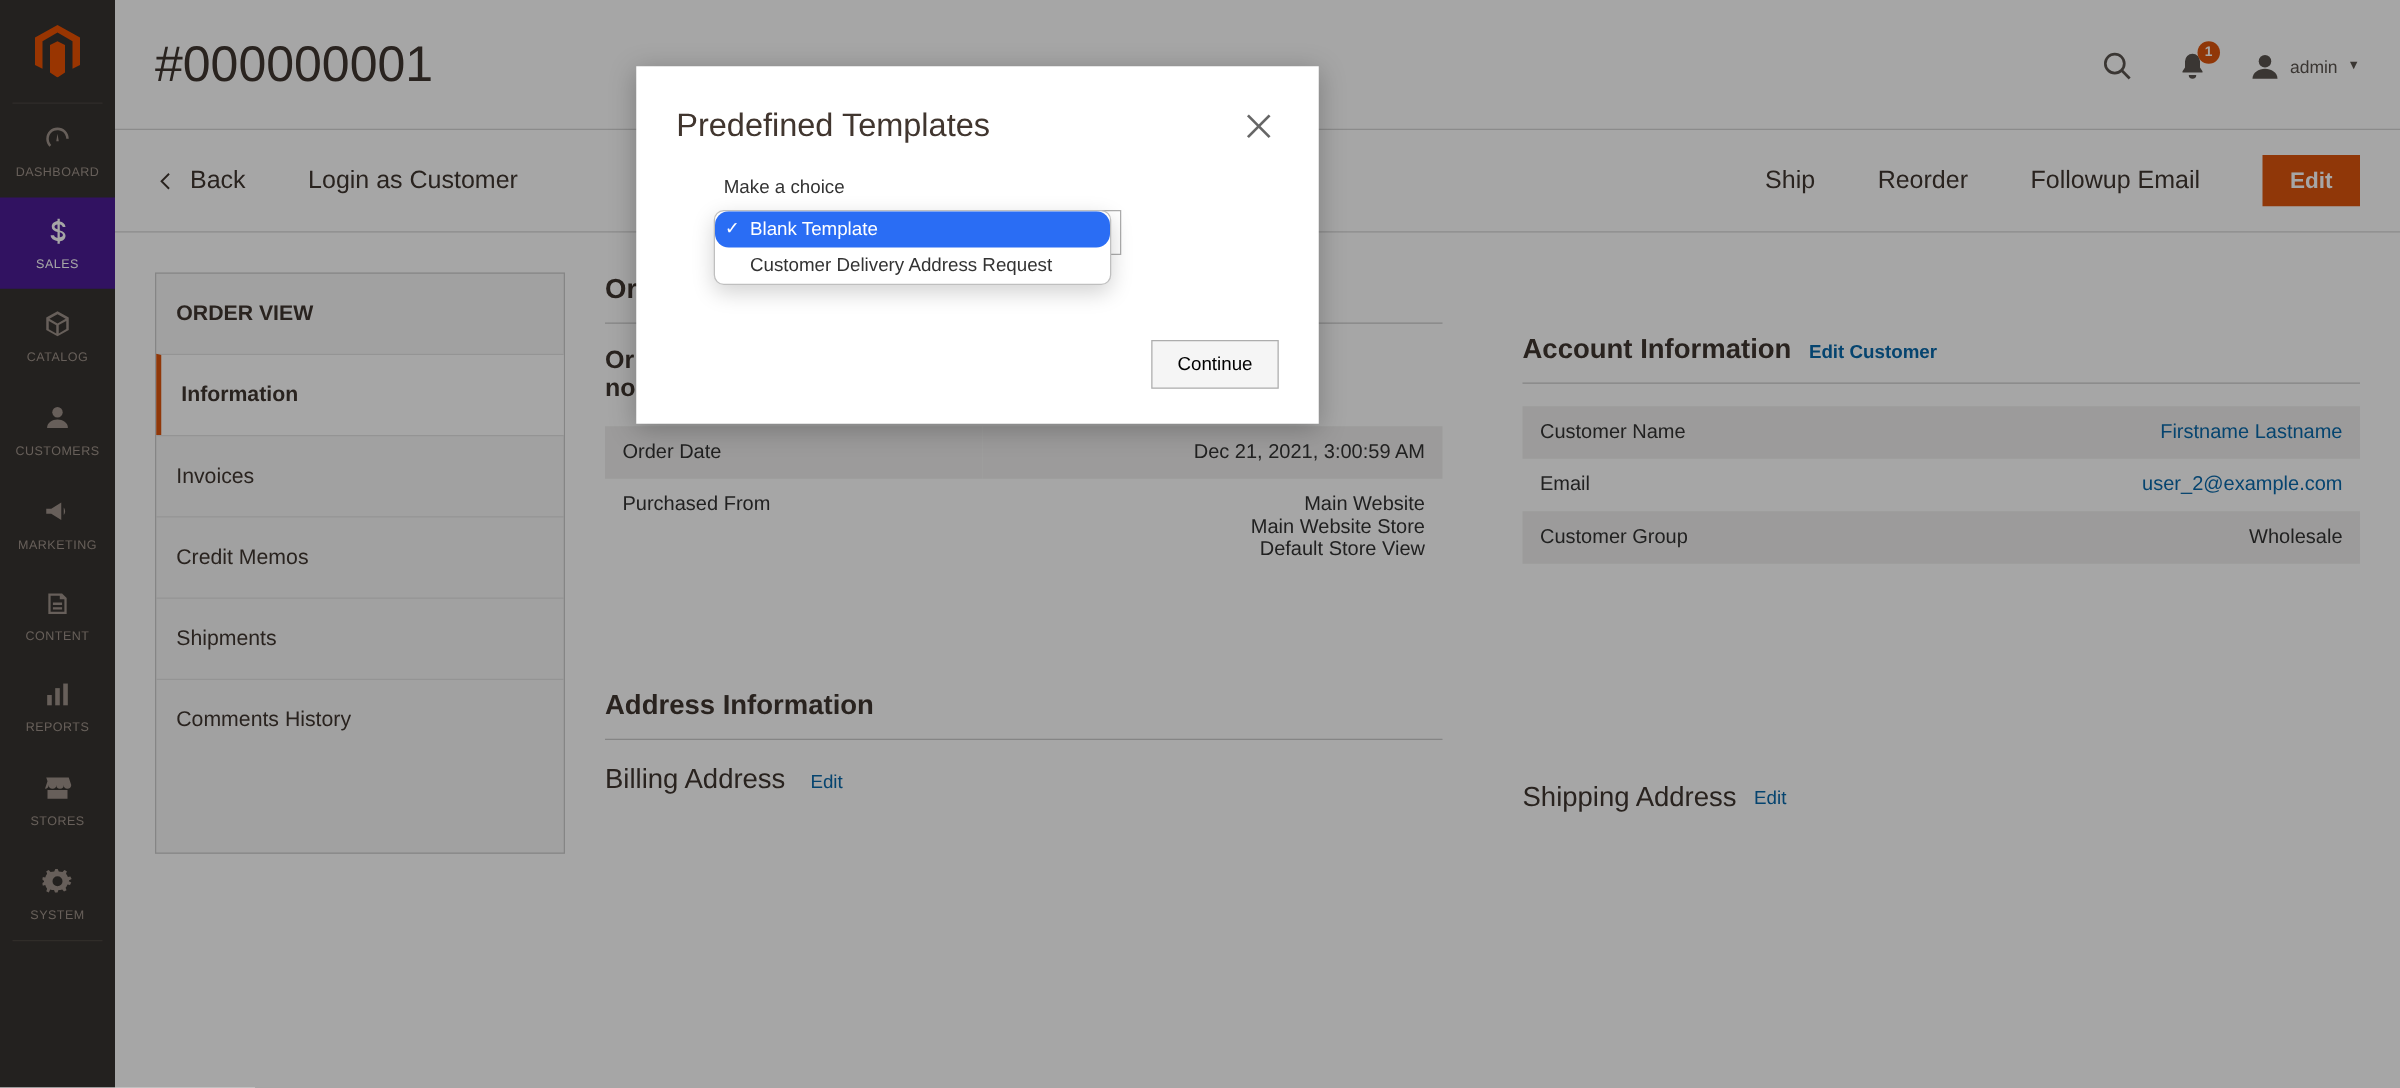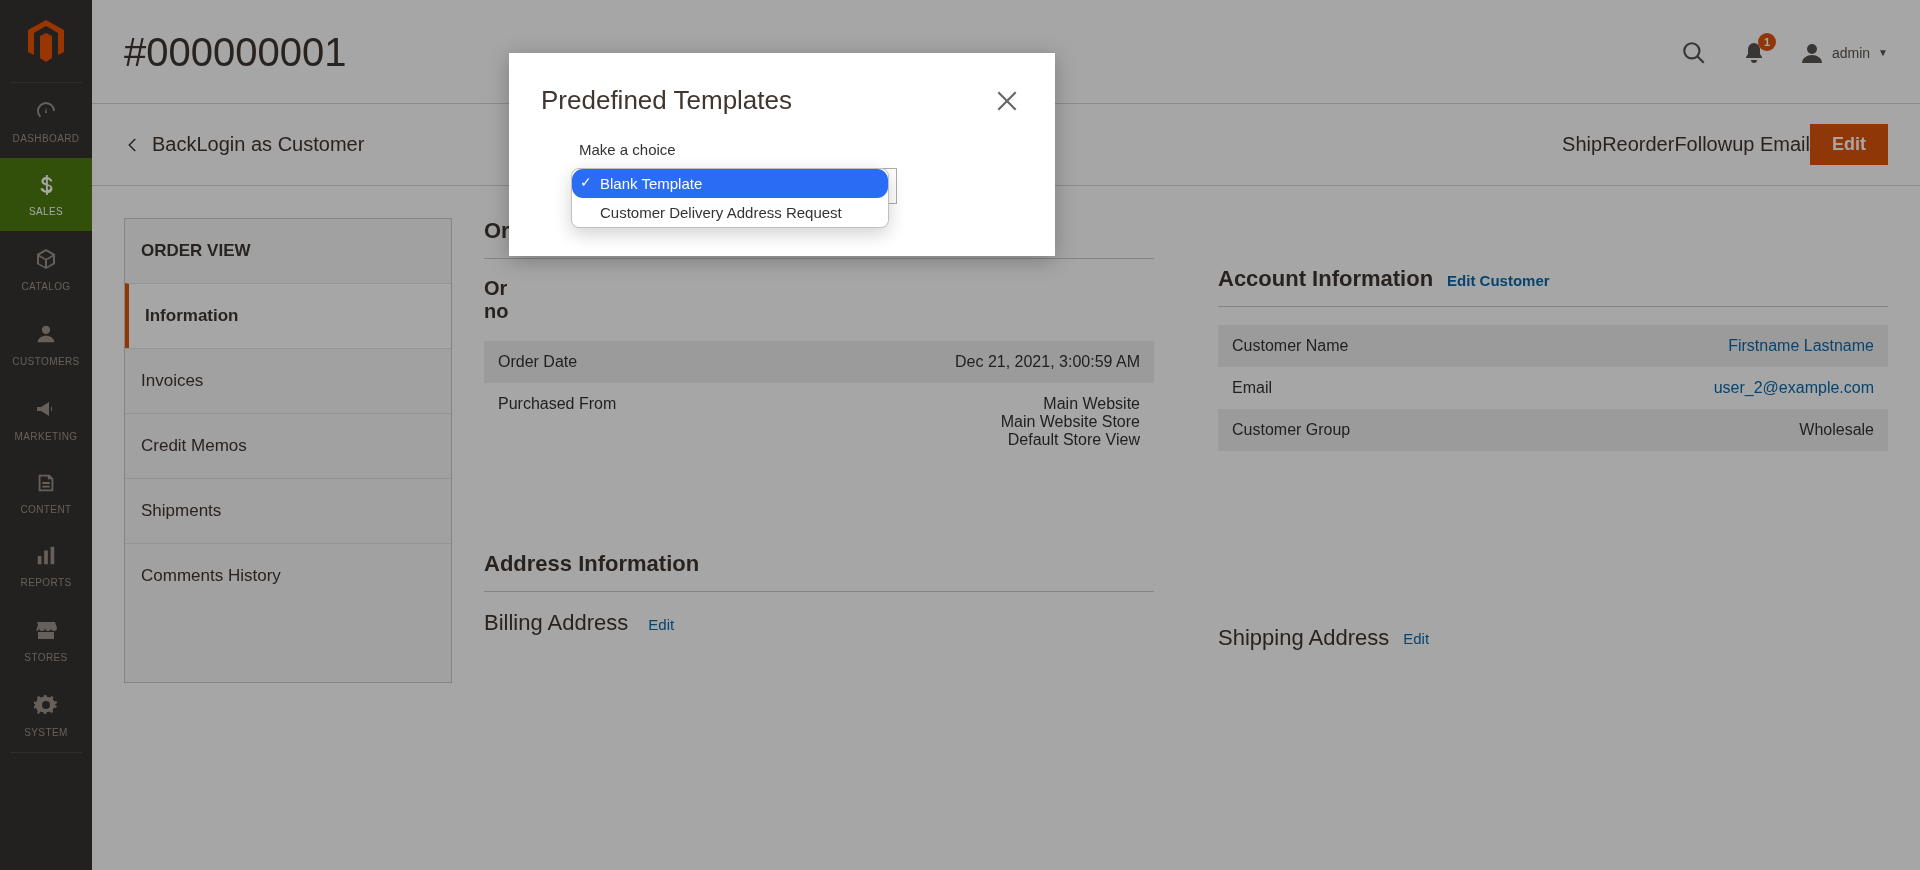--- a/index.html
+++ b/index.html
@@ -27,21 +27,21 @@
     height: 82px;
     display: flex; align-items: center; justify-content: center;
   }
   .nav-item {
     padding: 16px 4px 14px;
     cursor: pointer;
     font-size: 10px;
     letter-spacing: .4px;
     border-bottom: 0;
   }
-  .nav-item.active { background: #4d7c0f; color: #fff; }
+  .nav-item.active { background: #4c1d95; color: #fff; }
   .nav-item .ic {
     display: block;
     font-size: 22px;
     margin-bottom: 6px;
     line-height: 1;
   }
   .nav-divider {
     height: 1px; background: #4a4540;
     margin: 0 10px;
   }
@@ -77,21 +77,21 @@
     padding: 0 4px;
   }
   .hdr-user { display: flex; align-items: center; gap: 8px; cursor: pointer; color: #5b544e; }
   .hdr-user .caret { font-size: 10px; }
 
   
   .toolbar {
     border-top: 1px solid #d6d6d6;
     border-bottom: 1px solid #d6d6d6;
     padding: 20px 32px;
-    display: flex; align-items: center; 
+    display: flex; align-items: center; gap: 50px;
     justify-content: flex-start;
   }
   .toolbar .spacer { flex: 1; }
   .toolbar button {
     background: none; border: 0;
     font-size: 20px; color: #41362f;
     cursor: pointer;
     display: flex; align-items: center; gap: 10px;
   }
   .toolbar button.primary {
@@ -439,13 +439,16 @@
     <div class="modal-label">Make a choice</div>
     <div class="modal-select-wrap" style="margin-left:38px; position:relative;">
       <div class="modal-select" style="position:absolute; left:0; top:0;"></div>
       <div class="modal-select-box" id="dd-box">
           <div class="dd-row sel">Blank Template</div>
           <div class="dd-row">Customer Delivery Address Request</div>
         </div>
     </div>
     <div style="height:60px"></div>
   </div>
+  <div class="modal-foot">
+    <button class="btn">Continue</button>
+  </div>
 </div>
 
 </body></html>

